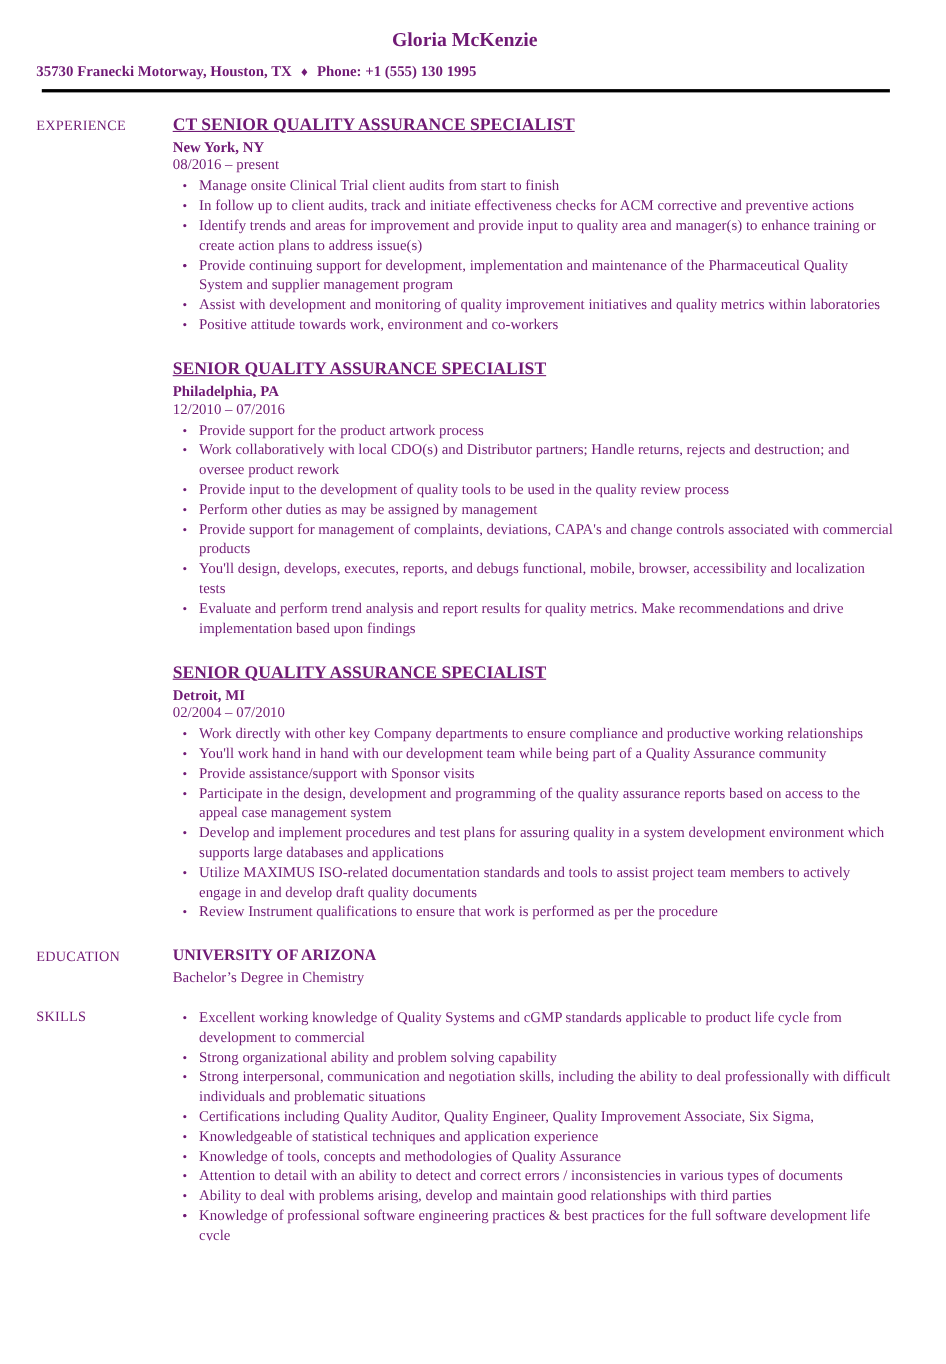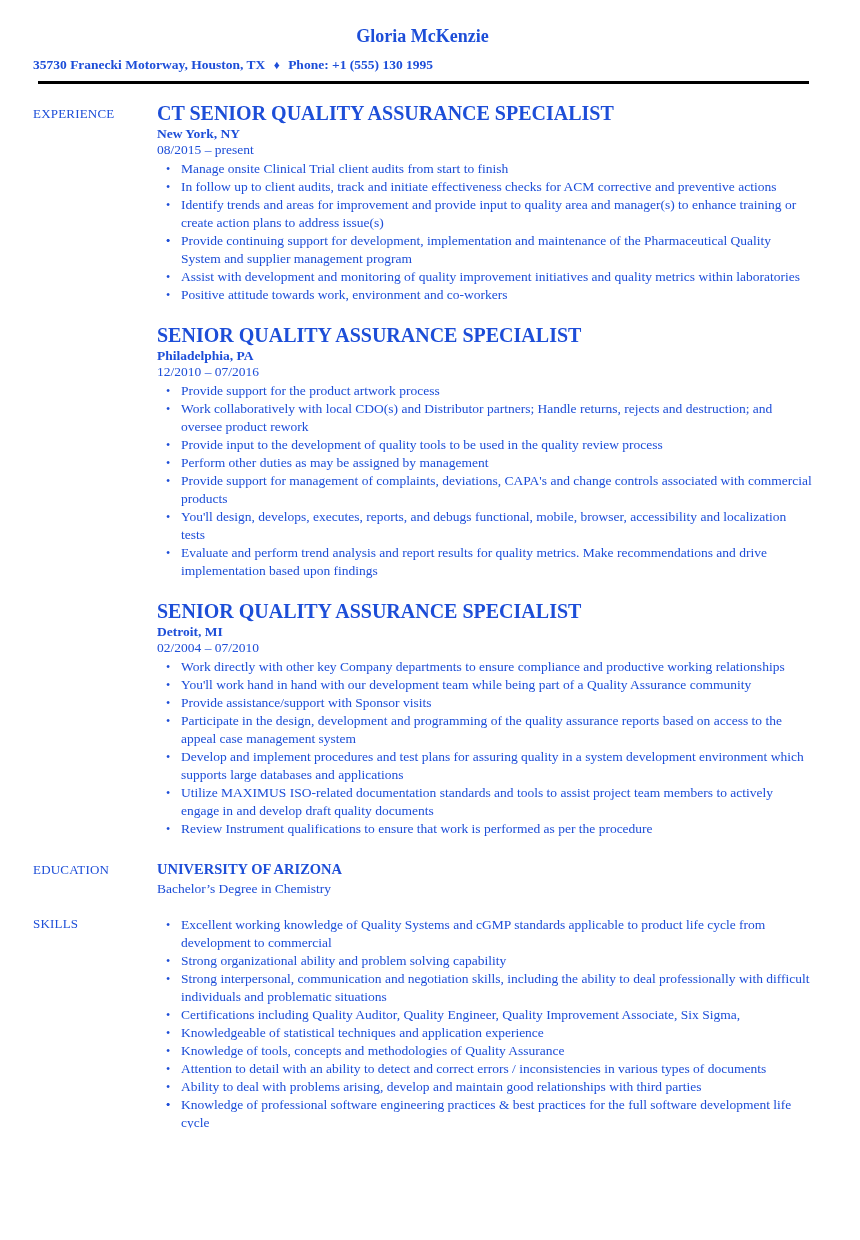--- a/index.html
+++ b/index.html
@@ -6,21 +6,21 @@
     margin: 0;
     padding: 0;
     background: #ffffff;
   }
   .page {
     position: relative;
     width: 860px;
     height: 1128px;
     margin: 0 auto;
     background: #ffffff;
-    color: #1d4ed8;
+    color: #701a75;
     font-family: "Liberation Serif", "DejaVu Serif", serif;
     box-sizing: border-box;
     padding: 25px 48px 0 33px;
     overflow: hidden;
   }
   
   .name {
     text-align: center;
     font-size: 18px;
     font-weight: bold;
@@ -54,23 +54,24 @@
   .sec-label {
     font-size: 13px;
     font-weight: normal;
     letter-spacing: 0.2px;
     line-height: 19px;
   }
   
   .job { margin-bottom: 22px; }
   .job:last-child { margin-bottom: 0; }
   .job-title {
-    font-size: 20px;
-    font-weight: bold;
-    line-height: 19px;
+    font-size: 16px;
+    font-weight: bold;
+    line-height: 19px;
+    text-decoration: underline;
   }
   .job-location {
     font-size: 13.5px;
     font-weight: bold;
     line-height: 17px;
     margin-top: 2px;
   }
   .job-dates {
     font-size: 13.5px;
     line-height: 16px;
@@ -120,21 +121,21 @@
     <div class="rule"></div>
   </div>
 
   <div class="section experience">
     <div class="sec-label">EXPERIENCE</div>
     <div class="sec-content">
 
       <div class="job">
         <div class="job-title">CT SENIOR QUALITY ASSURANCE SPECIALIST</div>
         <div class="job-location">New York, NY</div>
-        <div class="job-dates">08/2015 – present</div>
+        <div class="job-dates">08/2016 – present</div>
         <ul class="bullets">
           <li><span class="blt">•</span><span>Manage onsite Clinical Trial client audits from start to finish</span></li>
           <li><span class="blt">•</span><span>In follow up to client audits, track and initiate effectiveness checks for ACM corrective and preventive actions</span></li>
           <li><span class="blt">•</span><span>Identify trends and areas for improvement and provide input to quality area and manager(s) to enhance training or create action plans to address issue(s)</span></li>
           <li><span class="blt">•</span></li>
           <li><span class="blt">•</span><span>Provide continuing support for development, implementation and maintenance of the Pharmaceutical Quality System and supplier management program</span></li>
           <li><span class="blt">•</span><span>Assist with development and monitoring of quality improvement initiatives and quality metrics within laboratories</span></li>
           <li><span class="blt">•</span><span>Positive attitude towards work, environment and co-workers</span></li>
         </ul>
       </div>

